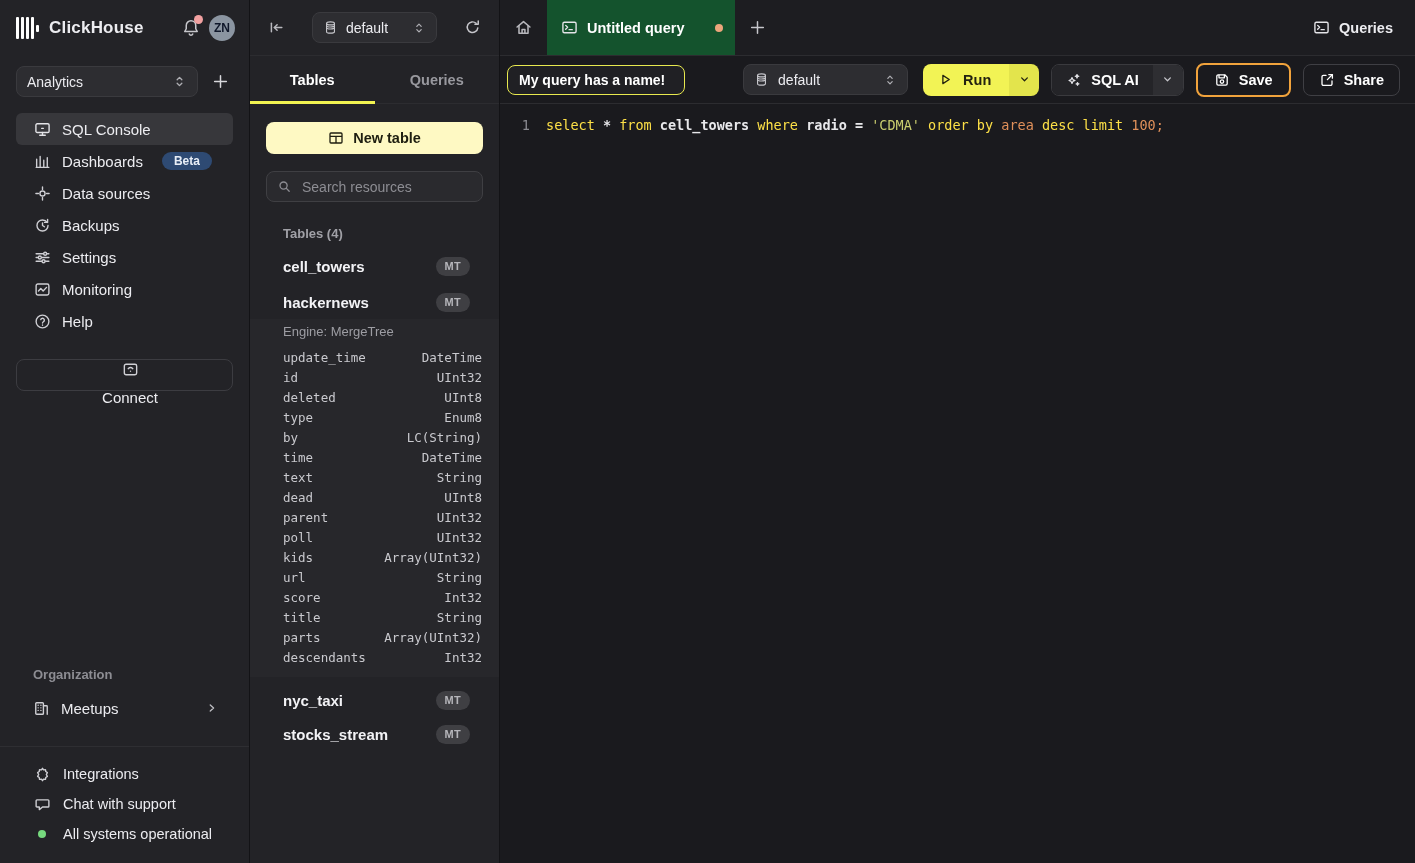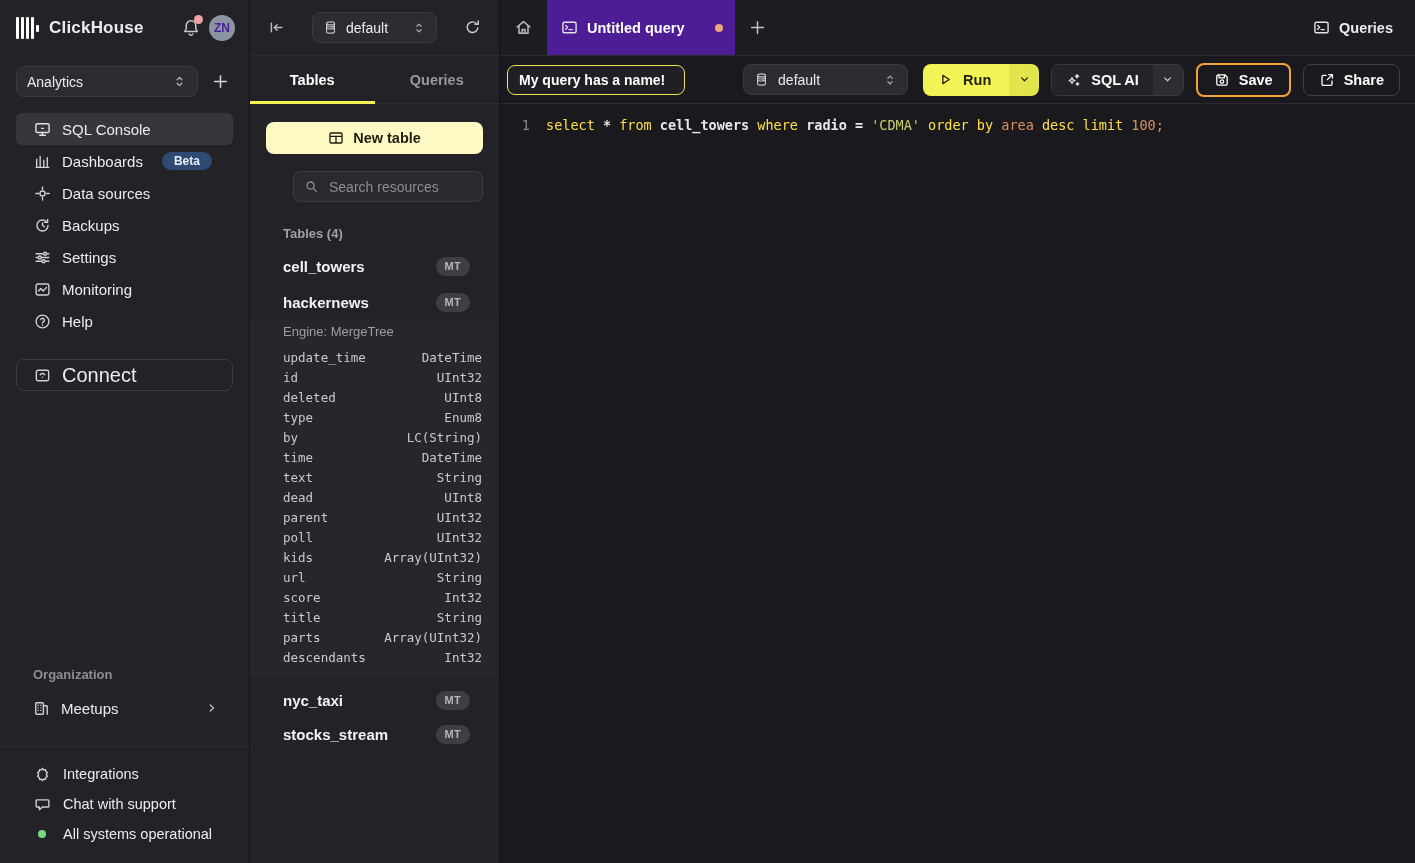--- a/index.html
+++ b/index.html
@@ -18,21 +18,21 @@
     display:flex; flex-direction:column; border-right:1px solid #131316;
   }
   .side-top { height:56px; display:flex; align-items:center; padding:0 14px 0 16px; }
   .logo { display:flex; align-items:flex-end; gap:2px; margin-right:10px; }
   .logo .bar { width:3px; height:22px; background:#fff; border-radius:1px; }
   .logo .bar.short { height:7px; margin-bottom:7px; }
   .brand-name { font-size:17px; font-weight:700; letter-spacing:.2px; }
   .side-top-right { margin-left:auto; display:flex; align-items:center; gap:8px; }
   .bell-wrap { position:relative; width:20px; height:20px; cursor:pointer; }
   .notif-dot { position:absolute; top:-3px; right:-2px; width:9px; height:9px; border-radius:50%; background:#f2a1a1; }
-  .avatar { width:26px; height:26px; border-radius:50%; background:#8b95a1; color:#4c1d95;
+  .avatar { width:26px; height:26px; border-radius:50%; background:#8b95a1; color:#0f172a;
     font-size:12px; font-weight:700; display:flex; align-items:center; justify-content:center; cursor:pointer; }
 
   .workspace-row { display:flex; align-items:center; gap:10px; padding:10px 16px 8px; }
   .select {
     display:flex; align-items:center; background:#2d2d31; border:1px solid #3a3a3e;
     border-radius:8px; height:31px; padding:0 10px; cursor:pointer;gap:48px;
   }
   .workspace-select { flex:1; font-size:14px; }
   .select .updown { margin-left:auto; opacity:.85; }
   .icon-btn { background:none; border:none; color:#d8d8dc; cursor:pointer; padding:4px; display:flex; align-items:center; }
@@ -44,21 +44,21 @@
   }
   .nav-item.active { background:#37373b; }
   .nav-item .nicon { display:flex; width:18px; justify-content:center; color:#cfcfd4; }
   .badge-beta {
     margin-left:8px; background:#2e4a73; color:#e8eef7; border-radius:11px;
     font-size:12px; font-weight:700; padding:3px 12px; line-height:1;
   }
   .connect-btn {
     margin:22px 16px 0; height:32px; border:1px solid #3c3c41; border-radius:8px;
     display:flex; align-items:center; gap:11px; padding-left:17px; cursor:pointer;
-    color:#ececf0; background:transparent; font-size:20px; width:217px;
+    color:#ececf0; background:transparent; font-size:15px; width:217px;flex-direction:column;
   }
   .side-spacer { flex:1; }
   .org-label { padding:0 16px 10px 33px; color:#8d8d93; font-size:13px; font-weight:600; }
   .meetups-row {
     height:32px; margin:0 16px 22px; padding-left:17px; border-radius:6px;
     display:flex; align-items:center; gap:11px; cursor:pointer; font-size:15px;
   }
   .meetups-row .chev-right { margin-left:auto; margin-right:14px; color:#bdbdc2; }
   .side-footer { border-top:1px solid #2e2e32; padding:12px 0 14px; }
   .foot-item { height:30px; display:flex; align-items:center; gap:12px; padding-left:33px; cursor:pointer; font-size:14.5px; }
@@ -78,21 +78,21 @@
   .ptab.active::after { content:""; position:absolute; left:0; right:0; bottom:-1px; height:3px; background:#f2f351; }
 
   .panel-body { padding:18px 16px 0; overflow:hidden; flex:1; }
   .new-table-btn {
     width:100%; height:32px; background:#fef9c3; border:none; border-radius:8px;
     color:#1e1e10; font-size:14.5px; font-weight:600; cursor:pointer;
     display:flex; align-items:center; justify-content:center; gap:9px; font-family:inherit;
   }
   .search-box {
     margin-top:17px; height:31px; background:#2a2a2e; border:1px solid #3f3f43; border-radius:8px;
-    display:flex; align-items:center; padding:0 10px; gap:8px; color:#8d8d93;margin-left:27px;
+    display:flex; align-items:center; padding:0 10px; gap:8px; color:#8d8d93;
   }
   .search-box input {
     background:none; border:none; outline:none; color:#d6d6da; font-size:14px; width:100%;
     font-family:inherit;
   }
   .search-box input::placeholder { color:#8d8d93; }
   .section-label { margin:24px 0 8px 17px; color:#a0a0a6; font-size:13px; font-weight:600; }
   .table-row {
     height:34px; display:flex; align-items:center; padding:0 13px 0 17px; cursor:pointer; border-radius:6px;
   }
@@ -105,21 +105,21 @@
   .engine-line { color:#9d9da3; font-size:13px; padding:3px 0 8px 17px; }
   .columns-list { font-family:"DejaVu Sans Mono", monospace; font-size:12.5px; color:#c9c9ce; }
   .col-row { display:flex; height:20px; align-items:center; padding:0 1px 0 17px; }
   .col-type { margin-left:auto; }
 
   
   .main { flex:1; display:flex; flex-direction:column; background:#1a1a1e; min-width:0; }
   .main-header { height:56px; background:#1d1d21; border-bottom:1px solid #2c2c30; display:flex; align-items:stretch; }
   .home-btn { width:47px; display:flex; align-items:center; justify-content:center; color:#b8b8bd; cursor:pointer; }
   .query-tab {
-    width:188px; background:#4c1d95; display:flex; align-items:center; gap:9px;
+    width:188px; background:#14532d; display:flex; align-items:center; gap:9px;
     padding:0 12px 0 14px; cursor:pointer;
   }
   .query-tab .ttitle { font-size:14.5px; font-weight:600; color:#fff; white-space:nowrap; }
   .dirty-dot { width:8px; height:8px; border-radius:50%; background:#eda57c; margin-left:2px; }
   .newtab-btn { width:45px; display:flex; align-items:center; justify-content:center; color:#c6c6cb; cursor:pointer; }
   .header-right { margin-left:auto; display:flex; align-items:center; padding-right:22px; }
   .queries-link { display:flex; align-items:center; gap:9px; cursor:pointer; color:#ececf0; font-size:14.5px; font-weight:600; }
 
   .qtoolbar { height:48px; border-bottom:1px solid #2c2c30; display:flex; align-items:center; padding:0 15px 0 7px; }
   .qname-input {

